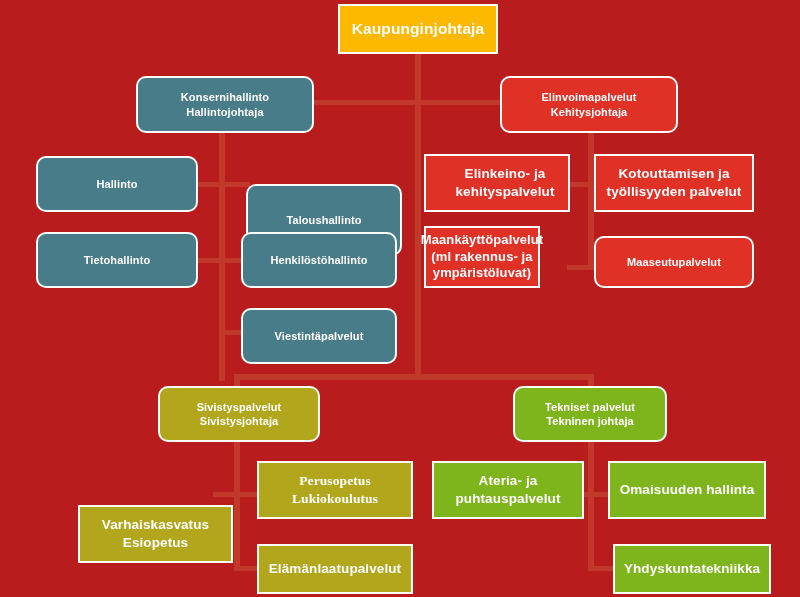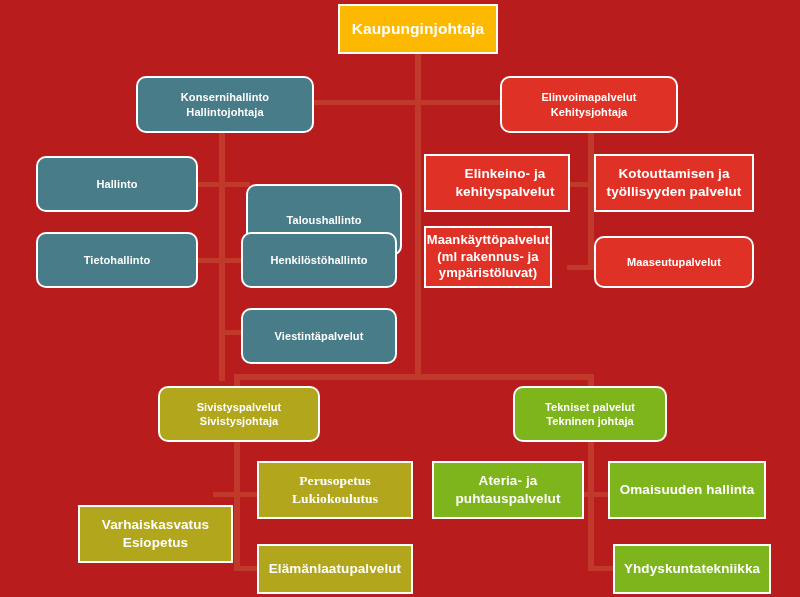--- a/index.html
+++ b/index.html
@@ -121,21 +121,21 @@
   <div class="node c-red fs14" style="left:424px; top:154px; width:146px; height:58px;padding-left:20px;">
     <span class="ln">Elinkeino- ja</span>
     <span class="ln">kehityspalvelut</span>
   </div>
 
   <div class="node c-red fs14" style="left:594px; top:154px; width:160px; height:58px;">
     <span class="ln">Kotouttamisen ja</span>
     <span class="ln">työllisyyden palvelut</span>
   </div>
 
-  <div class="node c-red fs13" style="left:424px; top:226px; width:128px; height:62px;">
+  <div class="node c-red fs13" style="left:424px; top:226px; width:116px; height:62px;">
     <span class="ln">Maankäyttöpalvelut</span>
     <span class="ln">(ml rakennus- ja</span>
     <span class="ln">ympäristöluvat)</span>
   </div>
 
   <div class="node c-red fs15" style="left:594px; top:236px; width:160px; height:52px;">
     <span class="ln">Maaseutupalvelut</span>
   </div>
 
   <div class="node c-olive fs15" style="left:158px; top:386px; width:162px; height:56px;">

